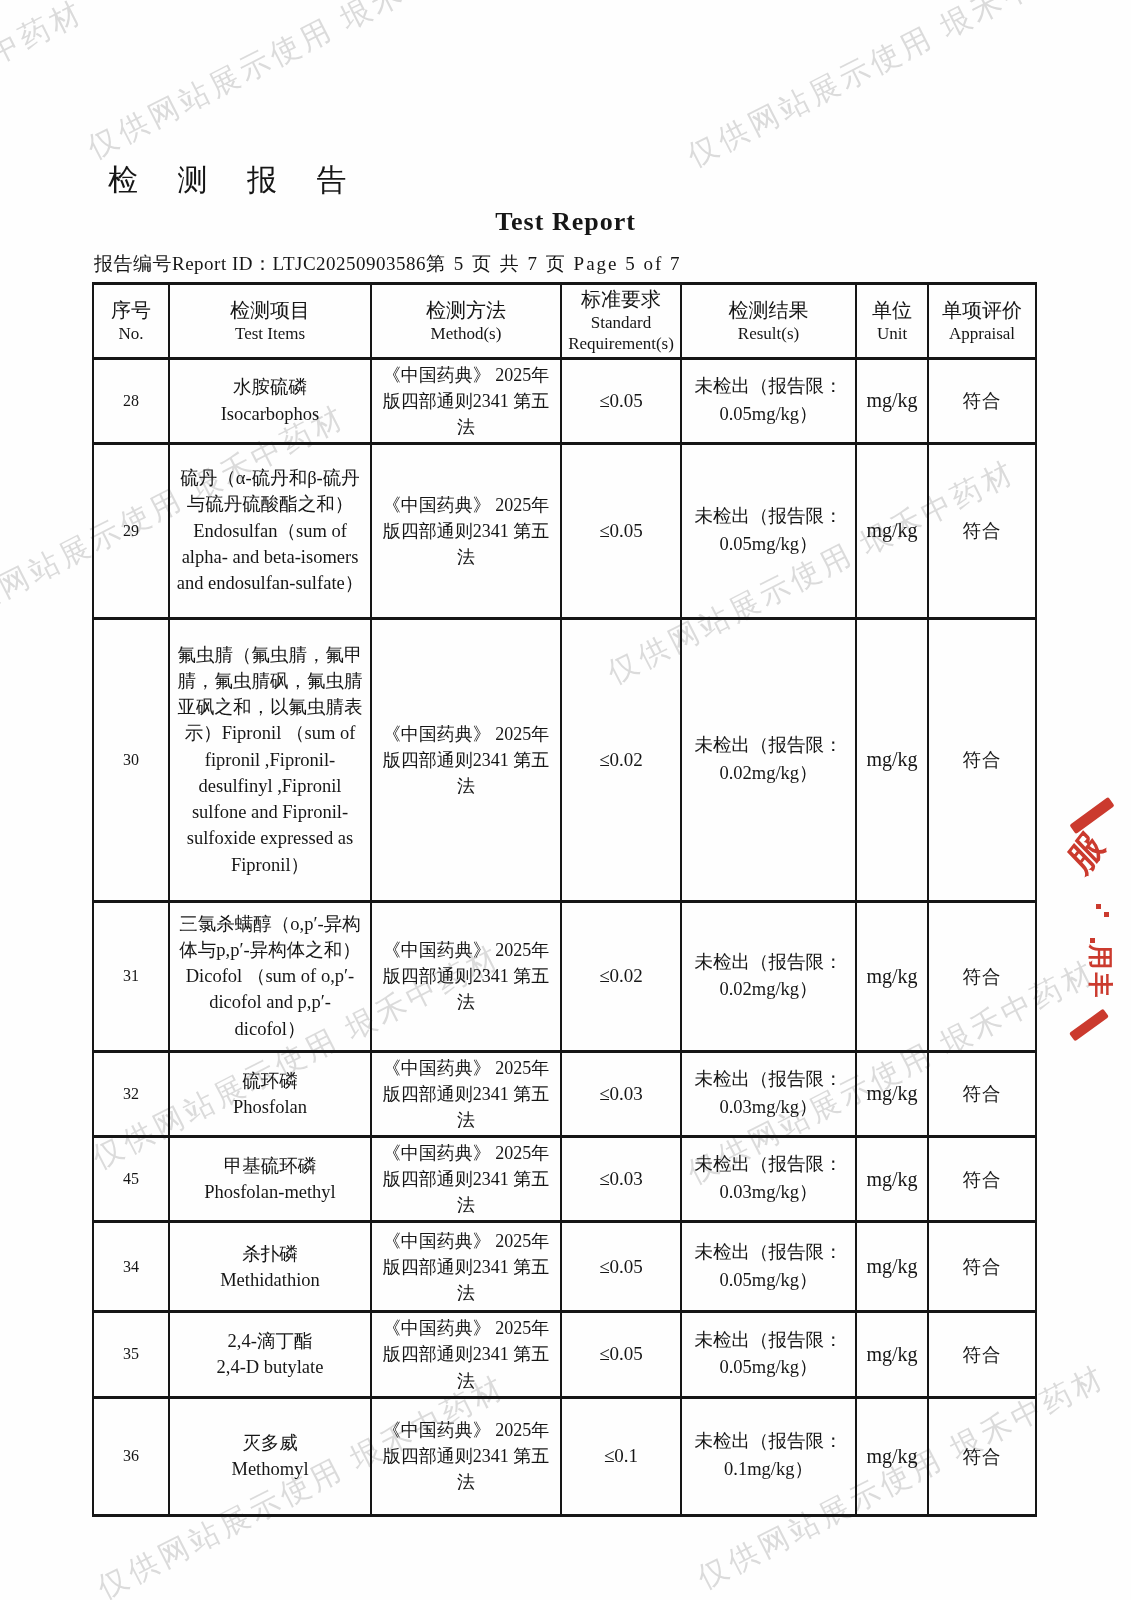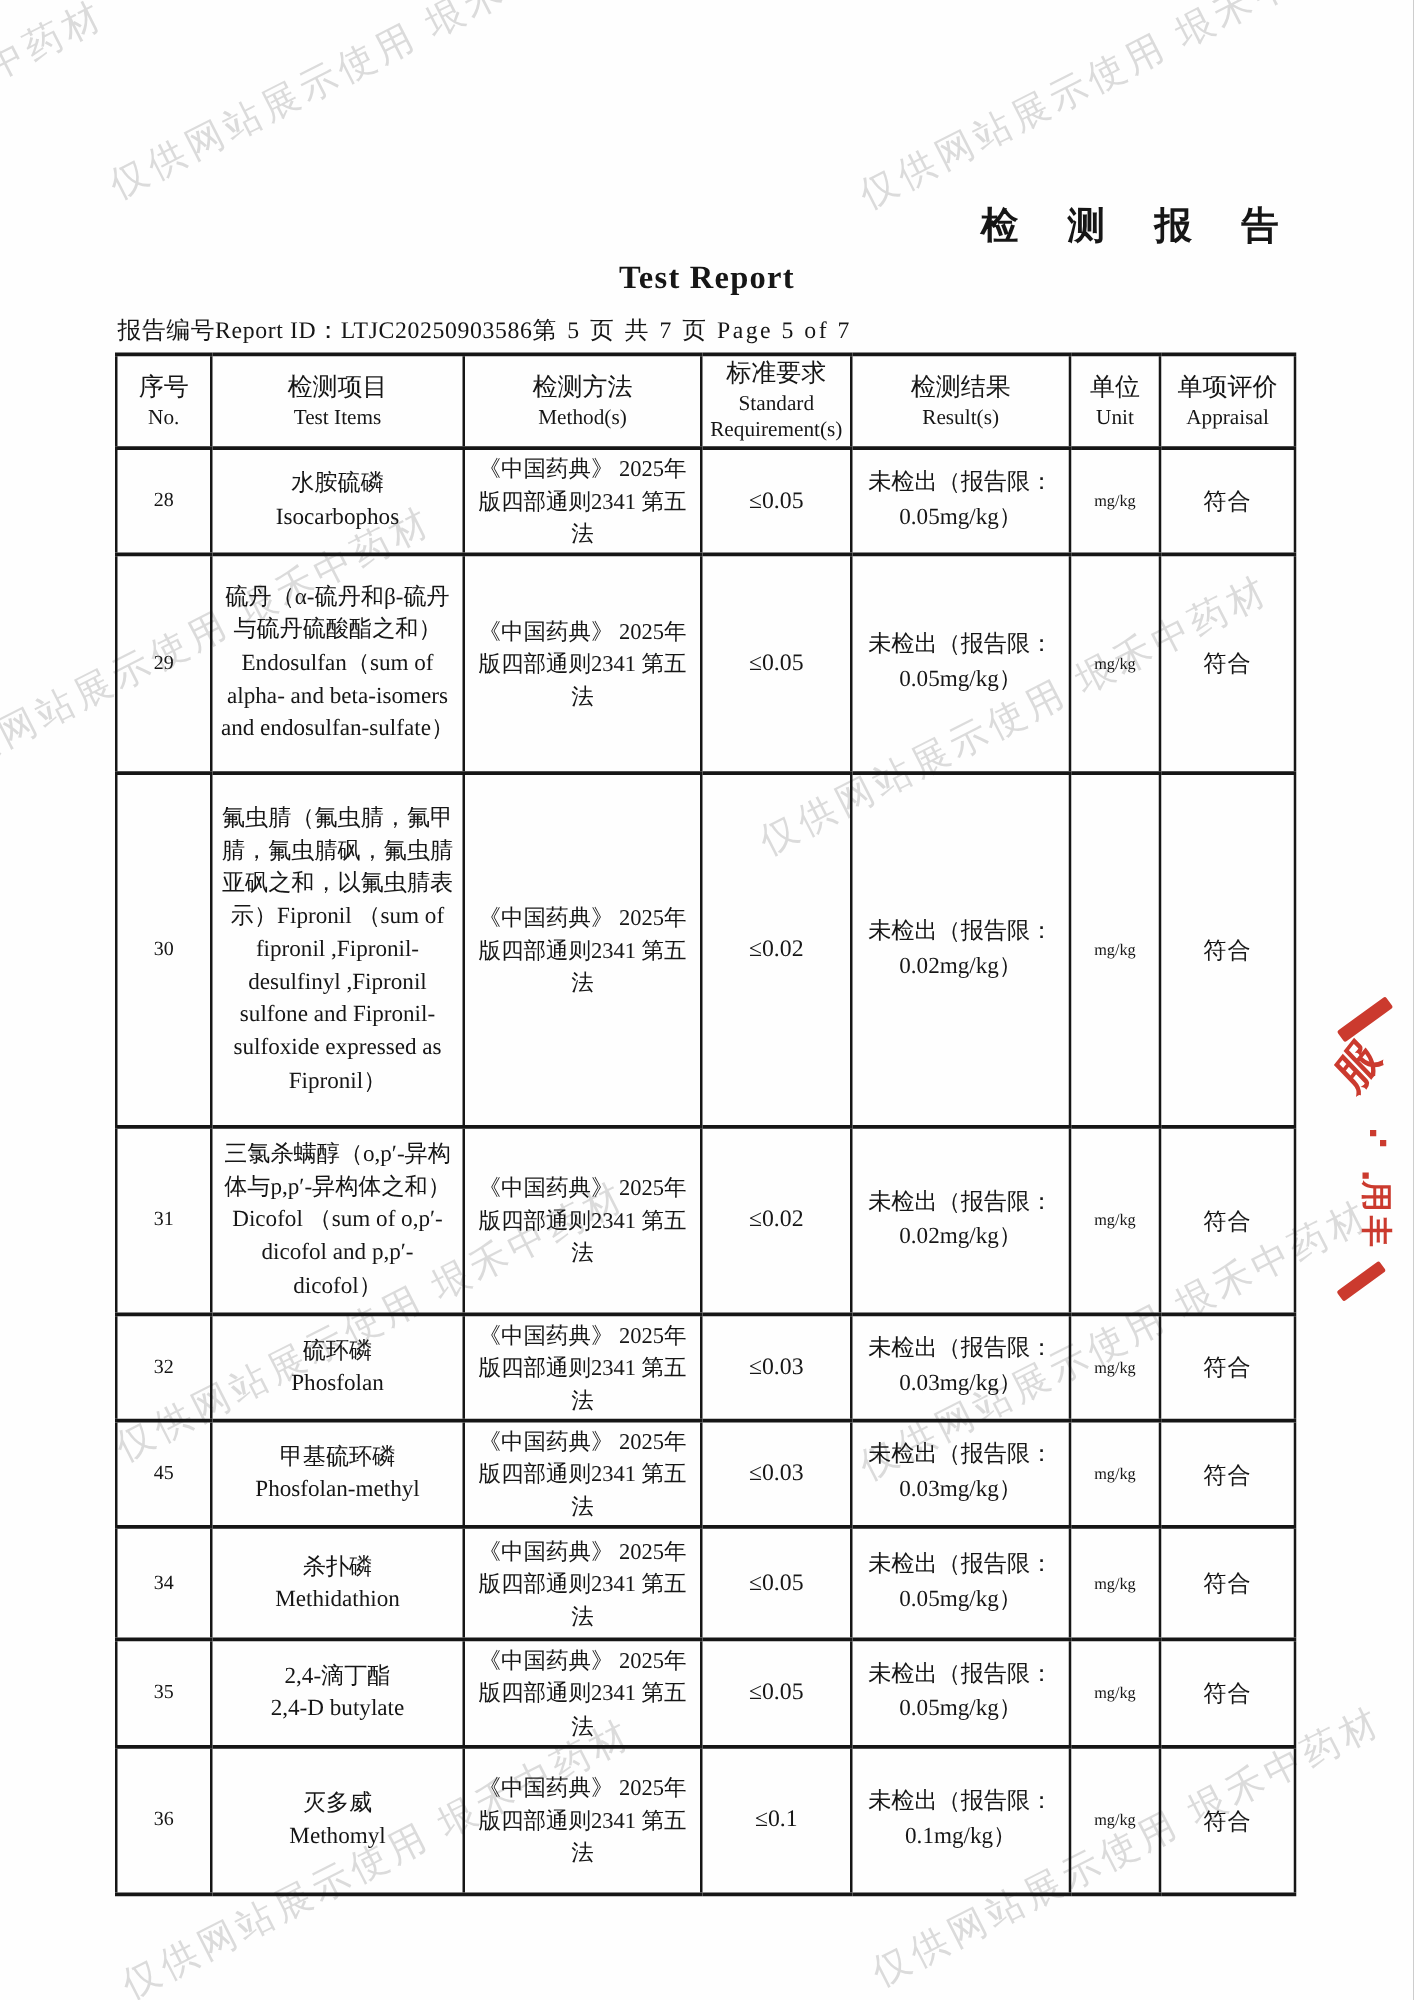--- a/index.html
+++ b/index.html
@@ -33,23 +33,23 @@
   .wm-6 { left:95px;   top:1140px; }
   .wm-7 { left:690px;  top:1155px; }
   .wm-8 { left:100px;  top:1570px; }
   .wm-9 { left:700px;  top:1560px; }
 
   
   .content { position:absolute; left:92px; top:0; width:947px; z-index:1; }
 
   .title-zh {
     margin:160px 0 0 0;
-    text-align:right;
+    text-align:left;
     font-size:30px;
-    font-weight:bold;
+    font-weight:normal;
     letter-spacing:16px;
     text-indent:16px;
   }
   .title-en {
     margin:6px 0 0 0;
     text-align:center;
     font-size:26px;
     font-weight:bold;
     letter-spacing:1px;
   }
@@ -97,21 +97,21 @@
   .h-zh { display:block; font-size:20px; line-height:1.25; }
   .h-en { display:block; font-size:17px; line-height:1.25; }
 
   .c-zh { display:block; font-size:18.5px; line-height:1.42; }
   .c-en { display:block; font-size:18.5px; line-height:1.42; }
   .c-en:empty { display:none; }
 
   td.method-cell   { font-size:18px;   line-height:1.45;margin-left:47px; }
   td.standard-cell { font-size:19px; }
   td.result-cell   { font-size:18.5px; line-height:1.5; }
-  td.unit-cell     { font-size:13px; }
+  td.unit-cell     { font-size:20px; }
   td.appr-cell     { font-size:18.5px; letter-spacing:1px; }
 
   
   .stamp { position:absolute; left:1038px; top:792px; width:92px; height:260px;
            color:#cb3a2e; z-index:3; }
   .stamp-bar { position:absolute; background:#cb3a2e; border-radius:2px; }
   .stamp-bar.b1 { left:30px; top:18px; width:48px; height:11px; transform:rotate(-36deg); }
   .stamp-bar.b2 { left:30px; top:228px; width:42px; height:10px; transform:rotate(-36deg); }
   .stamp-glyph { position:absolute; font-weight:bold; line-height:1; }
   .stamp-glyph.g1 { left:30px; top:42px; font-size:36px; transform:rotate(-52deg) skewX(-8deg); }

